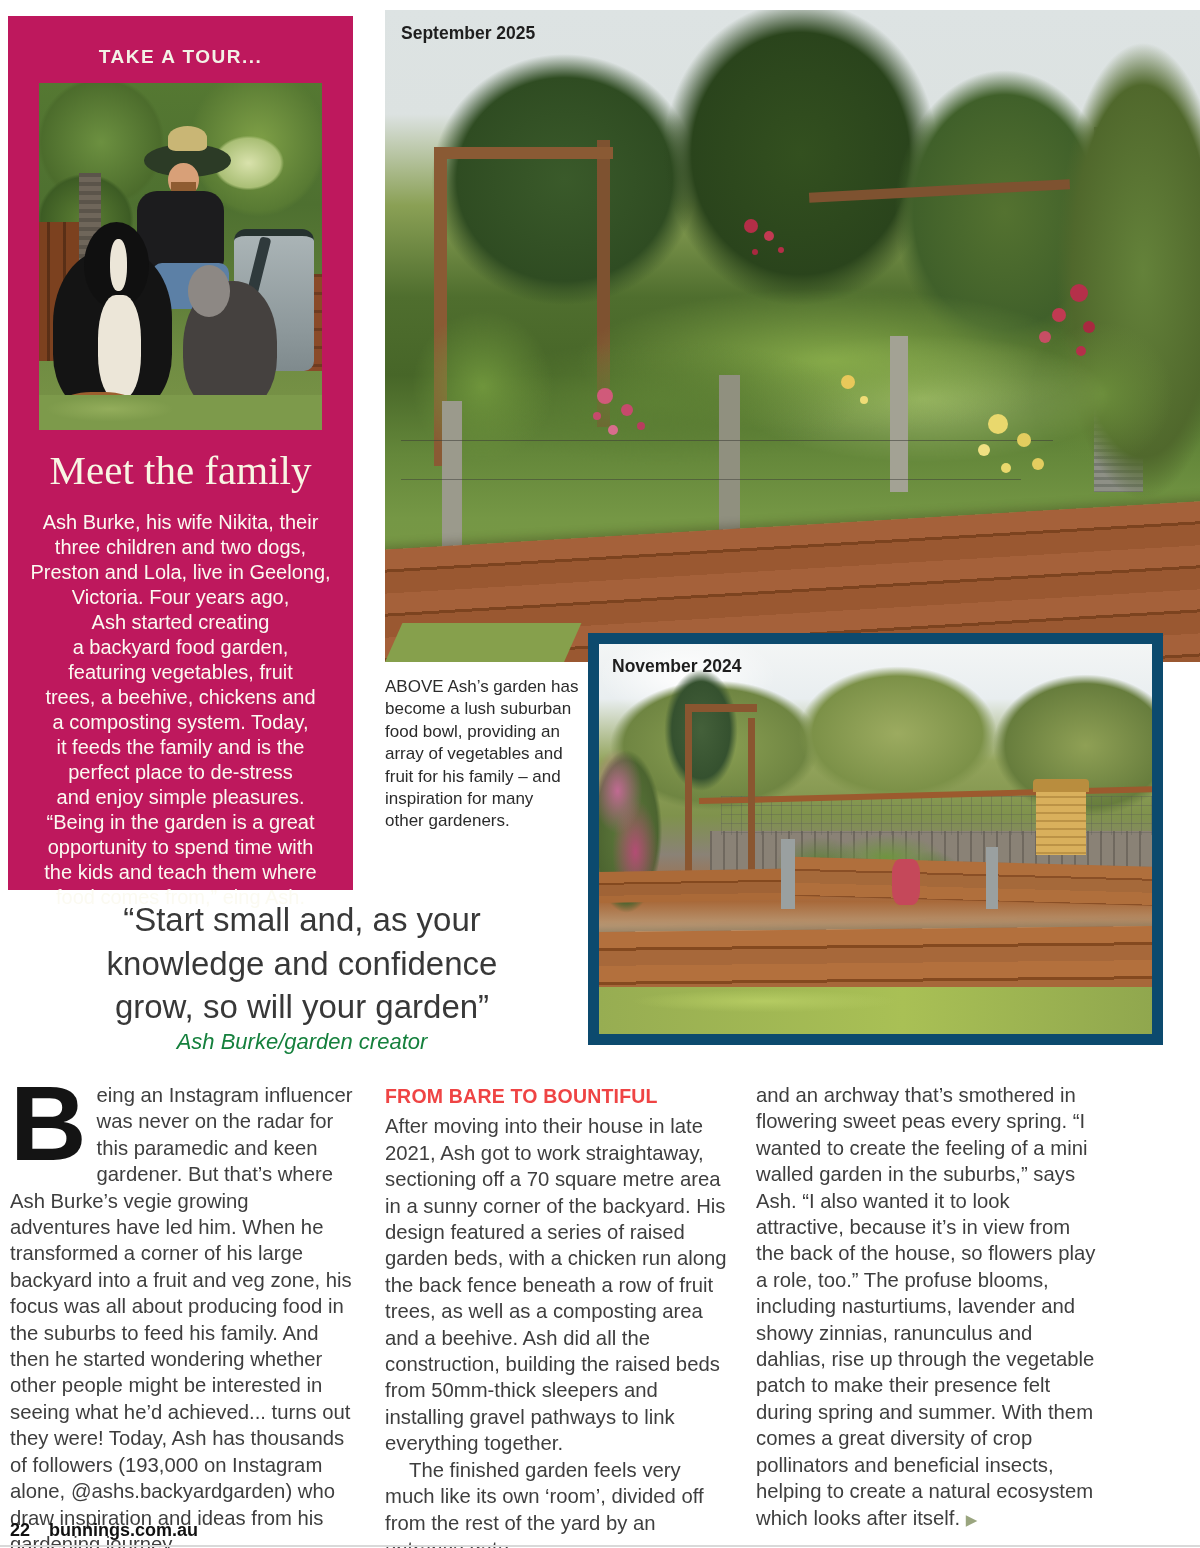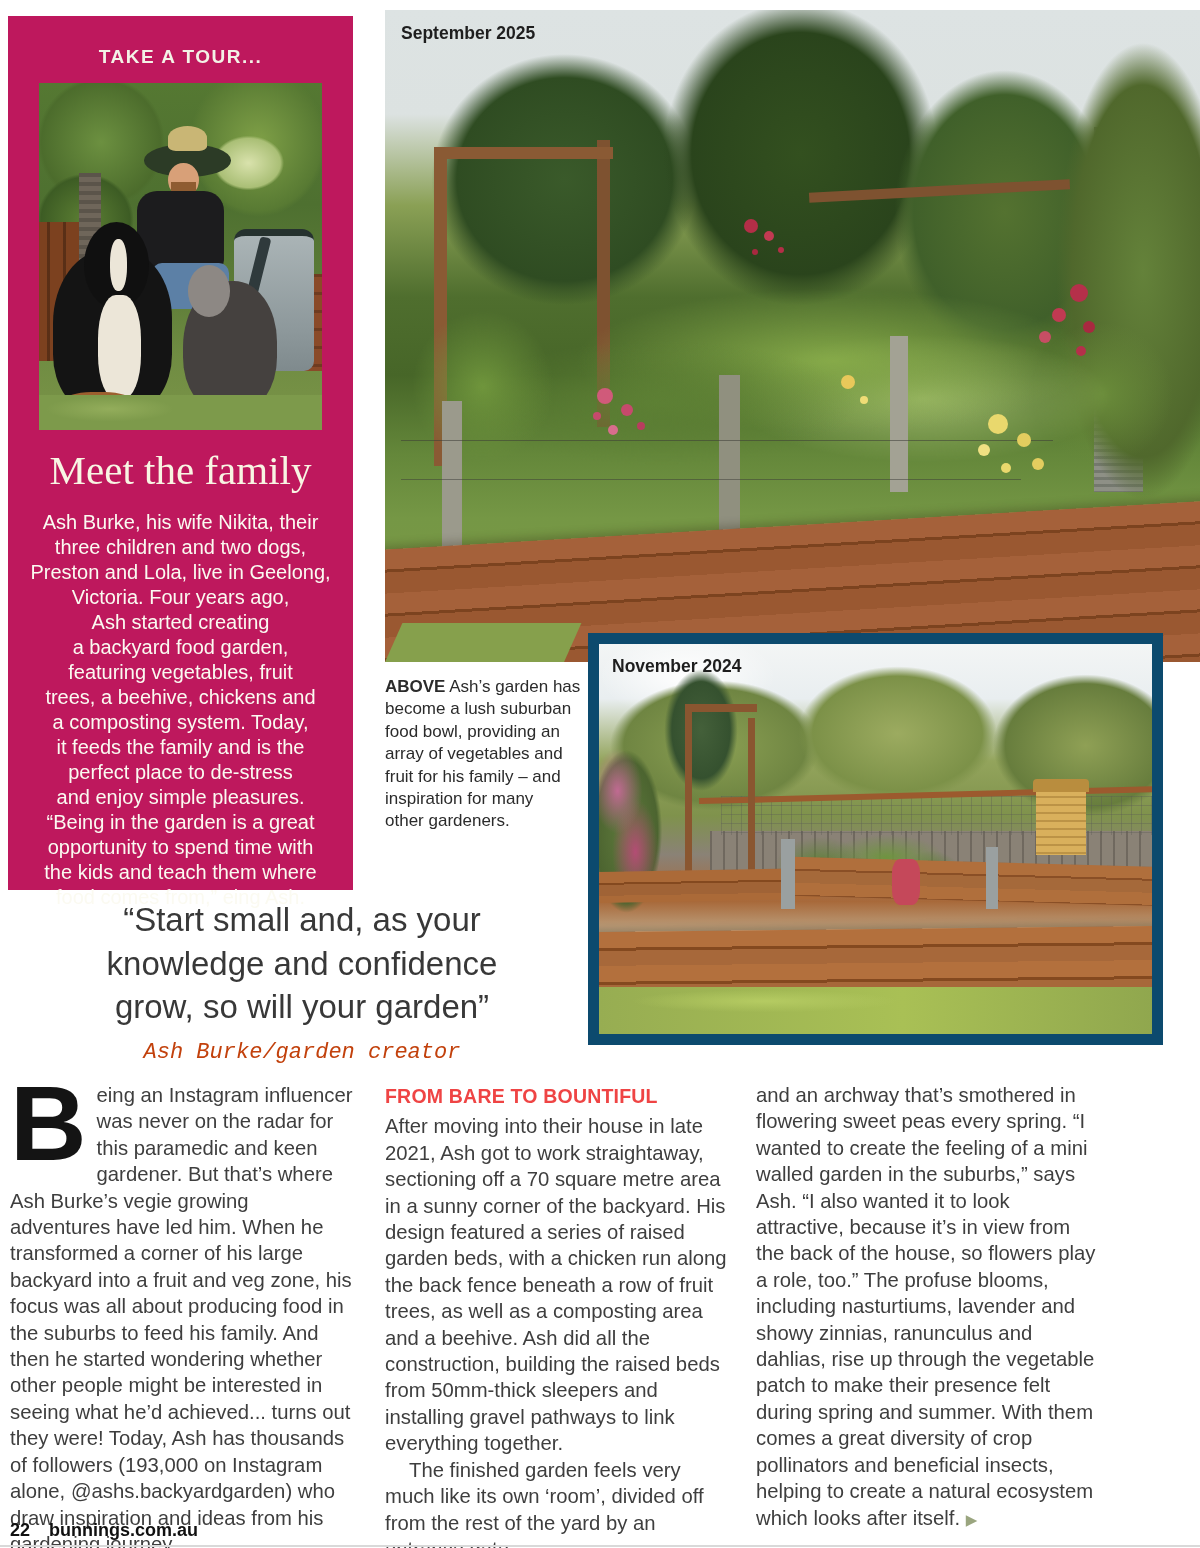--- a/index.html
+++ b/index.html
@@ -123,26 +123,26 @@
                  radial-gradient(closest-side at 60% 40%,#6f9440,transparent 66%),
                  radial-gradient(closest-side at 80% 60%,#557a30,transparent 70%);}
   .np-bed-front{left:-1%;top:73%;width:102%;height:16%;transform:rotate(-.6deg);
       background:repeating-linear-gradient(180deg,#b3703d 0 16px,#84491f 16px 19px,#a7683a 19px 34px);
       box-shadow:0 -3px 6px rgba(40,30,10,.25);}
   .np-grass{left:0;bottom:0;width:100%;height:12%;
       background:radial-gradient(closest-side at 30% 30%,#b5cb62,transparent 80%),linear-gradient(90deg,#97ad52,#a9c055 55%,#90a74e);}
 
   
   .caption{position:absolute;left:385px;top:676px;width:205px;font-size:17px;line-height:22.4px;color:#2b2b2b;}
-  .cap-lead{font-weight:bold;}
+  .cap-lead{font-weight:normal;}
 
   
   .pull-quote{position:absolute;left:28px;top:898px;width:548px;text-align:center;}
   .quote-lines{font-size:33px;line-height:43.5px;color:#383838;}
-  .attribution{margin-top:11px;font-family:Liberation Mono, monospace;font-style:italic;font-size:22px;color:#c2410c;}
+  .attribution{font-family:Liberation Sans, sans-serif;font-style:italic;font-size:22px;color:#15803d;}
 
   
   .col{position:absolute;top:1082px;width:343px;font-size:20.3px;line-height:26.4px;color:#3e3e3e;}
   .col1{left:10px;}
   .col2{left:385px;}
   .col3{left:756px;}
   .col p{margin:0;}
   .section-heading{margin:1px 0 4px;font-size:19.5px;font-weight:bold;letter-spacing:.2px;color:#ef4444;}
   .dropcap{float:left;font-size:106px;line-height:79px;padding:2px 10px 0 0;font-weight:600;color:#141414;}
   .indent{text-indent:24px;}

